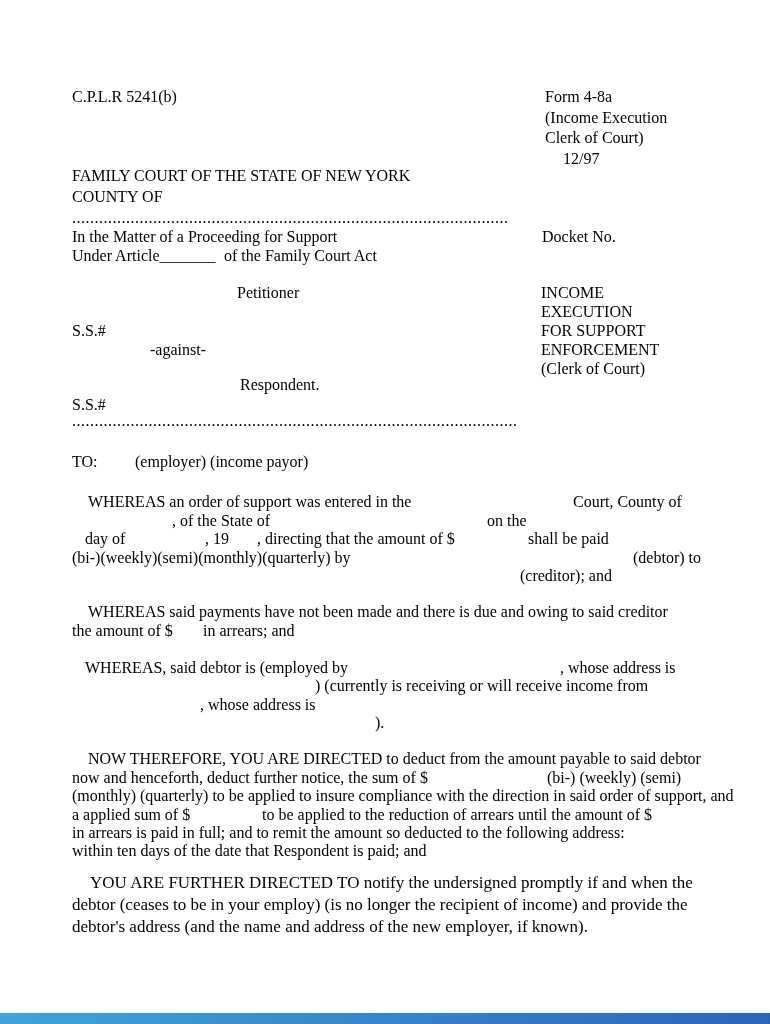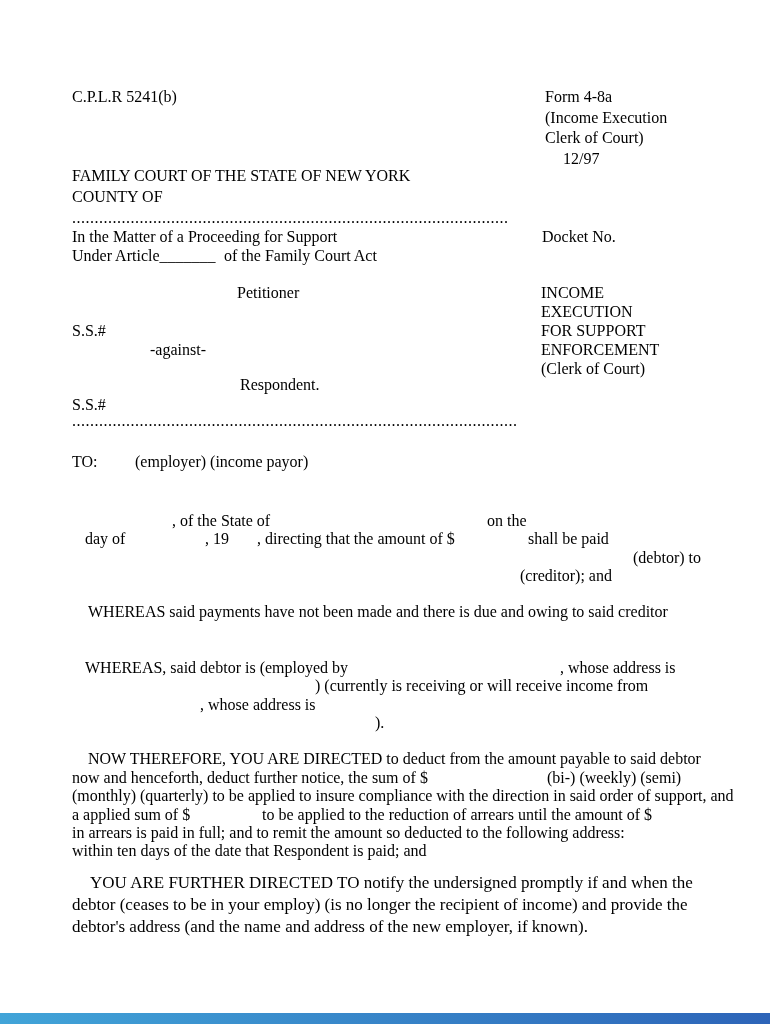--- a/index.html
+++ b/index.html
@@ -107,39 +107,48 @@
   </div>
   <div class="line" style="top:400px">
     <span class="seg dots" style="left:72px">...................................................................................................</span>
   </div>
 
   <div class="line" style="top:441px">
     <span class="seg" style="left:72px">TO:</span>
     <span class="seg" style="left:135px">(employer) (income payor)</span>
   </div>
 
+  <div class="line" style="top:481px">
+    <span class="seg" style="left:88px">WHEREAS an order of support was entered in the</span>
+    <span class="seg" style="left:573px">Court, County of</span>
+  </div>
   <div class="line" style="top:500px">
     <span class="seg" style="left:172px">, of the State of</span>
     <span class="seg" style="left:487px">on the</span>
   </div>
   <div class="line" style="top:518px">
     <span class="seg" style="left:85px">day of</span>
     <span class="seg" style="left:205px">, 19</span>
     <span class="seg" style="left:257px">, directing that the amount of $</span>
     <span class="seg" style="left:528px">shall be paid</span>
   </div>
   <div class="line" style="top:537px">
+    <span class="seg" style="left:72px">(bi-)(weekly)(semi)(monthly)(quarterly) by</span>
     <span class="seg" style="left:633px">(debtor) to</span>
   </div>
   <div class="line" style="top:555px">
     <span class="seg" style="left:520px">(creditor); and</span>
   </div>
 
   <div class="line" style="top:591px">
     <span class="seg" style="left:88px">WHEREAS said payments have not been made and there is due and owing to said creditor</span>
+  </div>
+  <div class="line" style="top:610px">
+    <span class="seg" style="left:72px">the amount of $</span>
+    <span class="seg" style="left:203px">in arrears; and</span>
   </div>
 
   <div class="line" style="top:647px">
     <span class="seg" style="left:85px">WHEREAS, said debtor is (employed by</span>
     <span class="seg" style="left:560px">, whose address is</span>
   </div>
   <div class="line" style="top:665px">
     <span class="seg" style="left:315px">) (currently is receiving or will receive income from</span>
   </div>
   <div class="line" style="top:684px">

